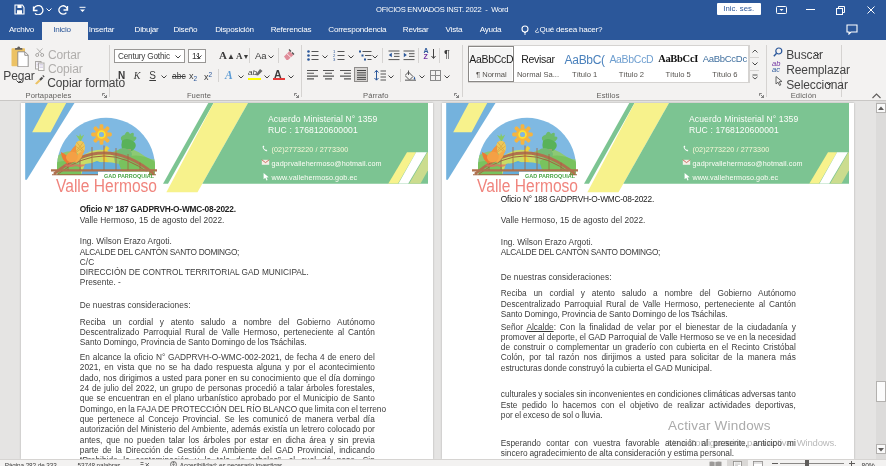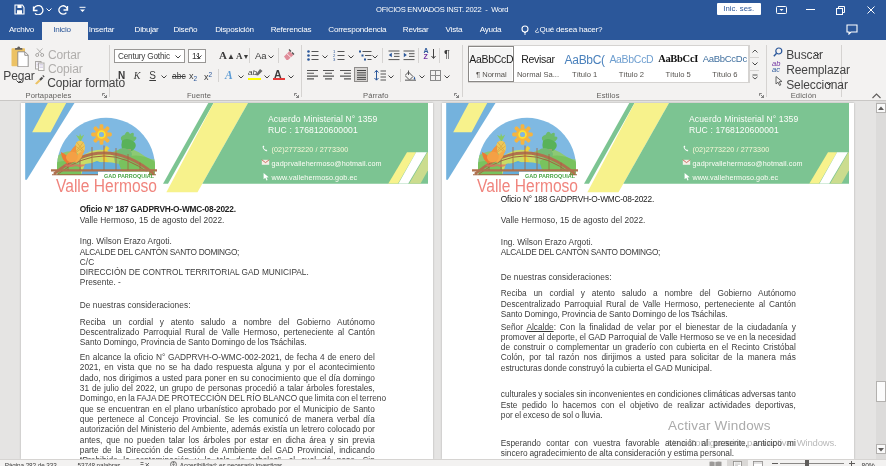--- a/index.html
+++ b/index.html
@@ -471,23 +471,23 @@
 <div class="abs bl" style="left:58.8px;top:197.2px">De nuestras consideraciones:</div>
 <div class="jp" style="left:58.8px;top:213.9px">
 <div>Reciba un cordial y atento saludo a nombre del Gobierno Autónomo</div>
 <div>Descentralizado Parroquial Rural de Valle Hermoso, perteneciente al Cantón</div>
 <div class="last">Santo Domingo, Provincia de Santo Domingo de los Tsáchilas.</div>
 </div>
 <div class="jp" style="left:58.8px;top:249.2px">
 <div>En alcance la oficio N° GADPRVH-O-WMC-002-2021, de fecha 4 de enero del</div>
 <div>2021, en vista que no se ha dado respuesta alguna y por el acontecimiento</div>
 <div>dado, nos dirigimos a usted para poner en su conocimiento que el día domingo</div>
-<div>31 de julio del 2022, un grupo de personas procedió a talar árboles forestales,</div>
+<div>24 de julio del 2022, un grupo de personas procedió a talar árboles forestales,</div>
+<div>que se encuentran en el plano urbanístico aprobado por el Municipio de Santo</div>
 <div>Domingo, en la FAJA DE PROTECCIÓN DEL RÍO BLANCO que limita con el terreno</div>
-<div>que se encuentran en el plano urbanístico aprobado por el Municipio de Santo</div>
 <div>que pertenece al Concejo Provincial. Se les comunicó de manera verbal día</div>
 <div>autorización del Ministerio del Ambiente, además existía un letrero colocado por</div>
 <div>antes, que no pueden talar los árboles por estar en dicha área y sin previa</div>
 <div>parte de la Dirección de Gestión de Ambiente del GAD Provincial, indicando</div>
 <div>“Prohibido la  contaminación y la tala  de  arboles”, al cual  dé  paso.  Sin</div>
 </div>
   </div>
 
   <div class="abs" style="left:442px;top:2px;width:411.5px;height:356px;background:#fff;box-shadow:0 0 2px rgba(0,0,0,0.25)">
     <svg style="position:absolute;left:0;top:0" width="411.5" height="93" viewBox="0 0 411.5 93">

